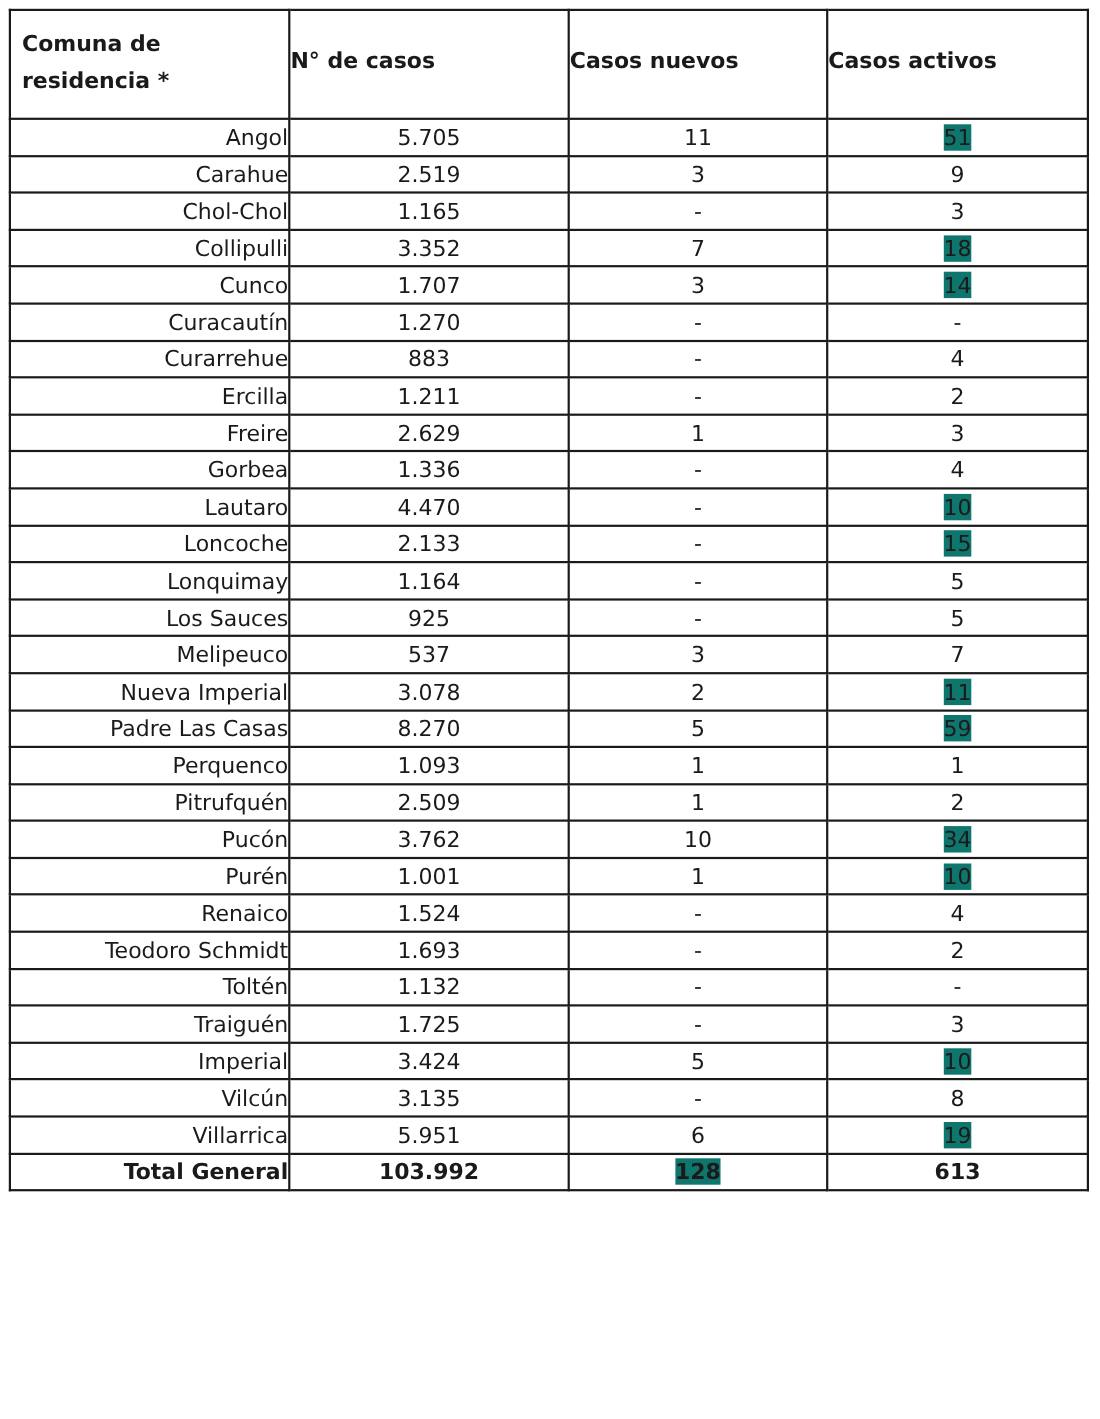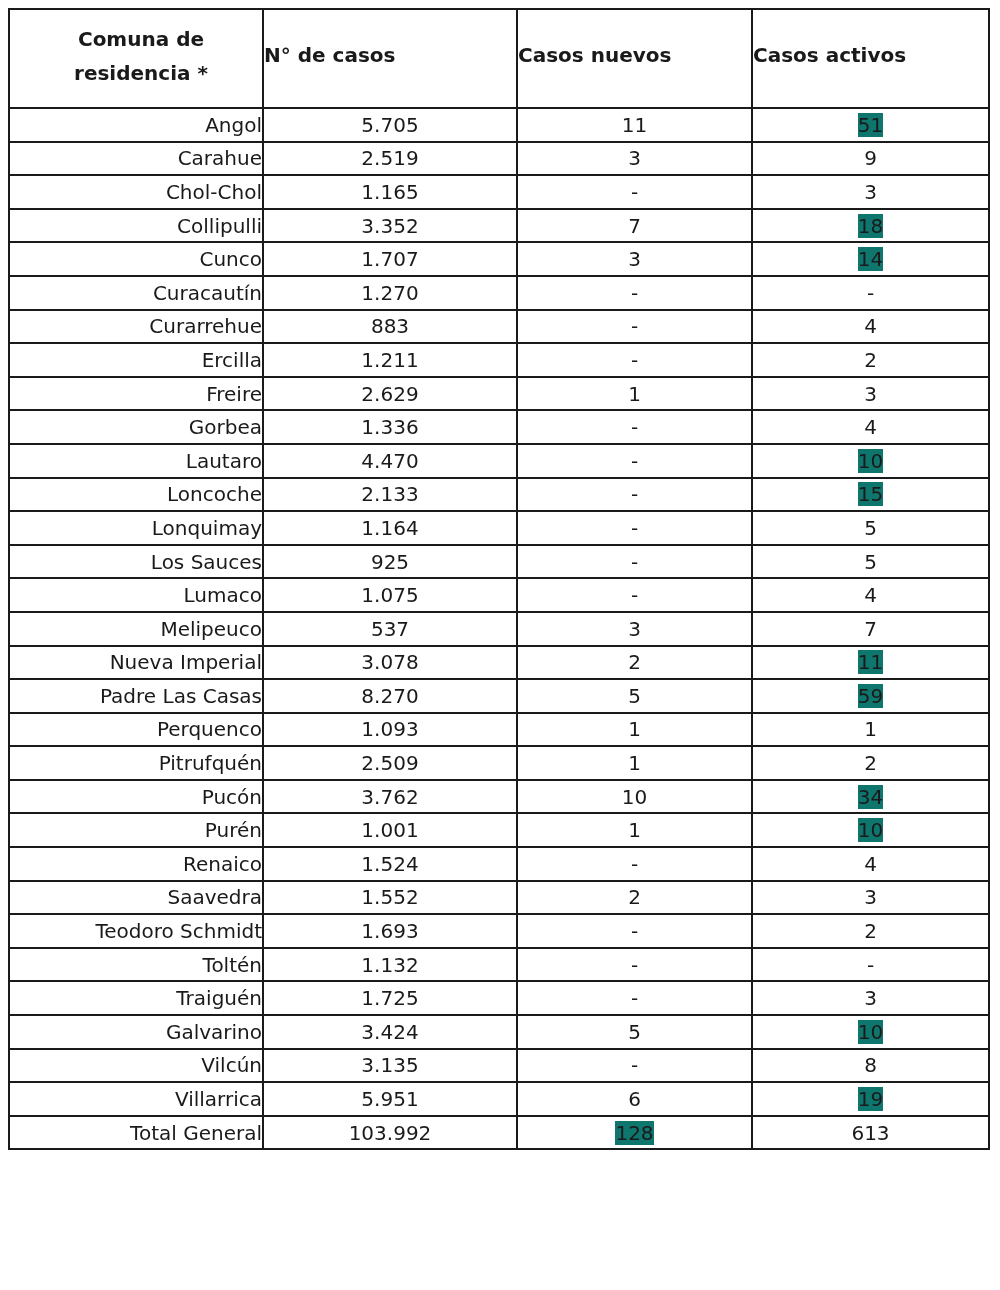--- a/index.html
+++ b/index.html
@@ -1,26 +1,26 @@
 <!DOCTYPE html>
 <html><head>
 <meta charset="utf-8">
 <style>
   html, body { margin:0; padding:0; background:#ffffff; }
   body { width:1000px; height:1290px; position:relative; font-family:"DejaVu Sans", "Liberation Sans", sans-serif; color:#1a1a1a; }
   table { position:absolute; left:8px; top:8px; border-collapse:collapse; table-layout:fixed; width:980px; }
   col.c1 { width:254px; } col.c2 { width:254px; } col.c3 { width:235px; } col.c4 { width:237px; }
   th, td { border:2px solid #1a1a1a; padding:0; font-size:20px; line-height:22px; }
   th { height:85px; font-weight:bold; font-size:20px; vertical-align:middle; }
-  th.first { text-align:center; padding-left:10px; vertical-align:top; padding-top:12px; line-height:34px; }
+  th.first { text-align:left; padding-left:10px; vertical-align:top; padding-top:12px; line-height:34px; }
   th.num { text-align:left; padding-bottom:8px; }
   td { height:31.6px; }
   td.name { text-align:right; padding-left:10px; }
   td.num { text-align:center; }
-  tr.total td { font-weight:normal; }
+  tr.total td { font-weight:bold; }
   .hl { background:#0f766e; }
 </style>
 </head>
 <body>
 
 <table>
   <colgroup>
       <col class="c1">
       <col class="c2">
       <col class="c3">
@@ -113,26 +113,20 @@
         <td class="num"><span>-</span></td>
         <td class="num"><span>5</span></td>
       </tr>
       <tr>
         <td class="name"><span>Los Sauces</span></td>
         <td class="num"><span>925</span></td>
         <td class="num"><span>-</span></td>
         <td class="num"><span>5</span></td>
       </tr>
       <tr>
-        <td class="name"><span>Lumaco</span></td>
-        <td class="num"><span>1.075</span></td>
-        <td class="num"><span>-</span></td>
-        <td class="num"><span>4</span></td>
-      </tr>
-      <tr>
         <td class="name"><span>Melipeuco</span></td>
         <td class="num"><span>537</span></td>
         <td class="num"><span>3</span></td>
         <td class="num"><span>7</span></td>
       </tr>
       <tr>
         <td class="name"><span>Nueva Imperial</span></td>
         <td class="num"><span>3.078</span></td>
         <td class="num"><span>2</span></td>
         <td class="num"><span class="hl">11</span></td>
@@ -167,45 +161,39 @@
         <td class="num"><span>1</span></td>
         <td class="num"><span class="hl">10</span></td>
       </tr>
       <tr>
         <td class="name"><span>Renaico</span></td>
         <td class="num"><span>1.524</span></td>
         <td class="num"><span>-</span></td>
         <td class="num"><span>4</span></td>
       </tr>
       <tr>
-        <td class="name"><span>Saavedra</span></td>
-        <td class="num"><span>1.552</span></td>
-        <td class="num"><span>2</span></td>
-        <td class="num"><span>3</span></td>
-      </tr>
-      <tr>
         <td class="name"><span>Teodoro Schmidt</span></td>
         <td class="num"><span>1.693</span></td>
         <td class="num"><span>-</span></td>
         <td class="num"><span>2</span></td>
       </tr>
       <tr>
         <td class="name"><span>Toltén</span></td>
         <td class="num"><span>1.132</span></td>
         <td class="num"><span>-</span></td>
         <td class="num"><span>-</span></td>
       </tr>
       <tr>
         <td class="name"><span>Traiguén</span></td>
         <td class="num"><span>1.725</span></td>
         <td class="num"><span>-</span></td>
         <td class="num"><span>3</span></td>
       </tr>
       <tr>
-        <td class="name"><span>Galvarino</span></td>
+        <td class="name"><span>Imperial</span></td>
         <td class="num"><span>3.424</span></td>
         <td class="num"><span>5</span></td>
         <td class="num"><span class="hl">10</span></td>
       </tr>
       <tr>
         <td class="name"><span>Vilcún</span></td>
         <td class="num"><span>3.135</span></td>
         <td class="num"><span>-</span></td>
         <td class="num"><span>8</span></td>
       </tr>

